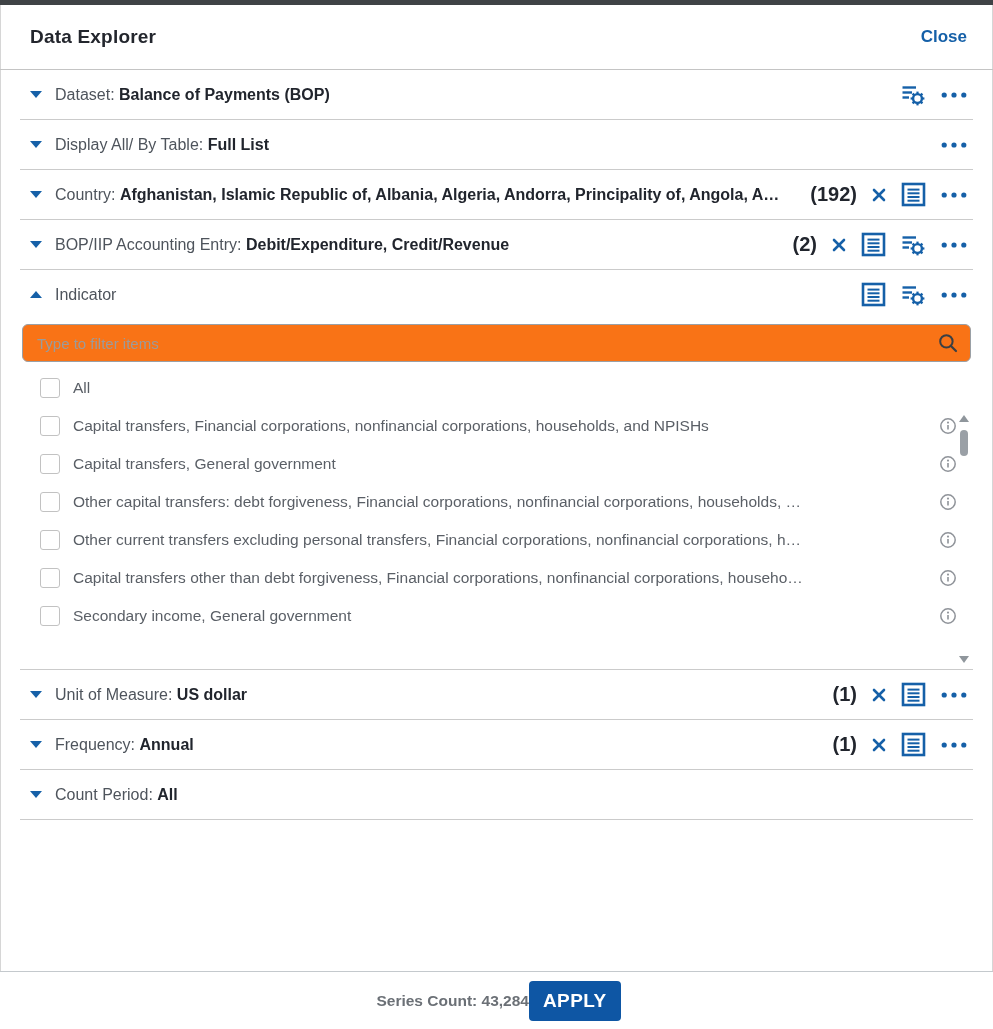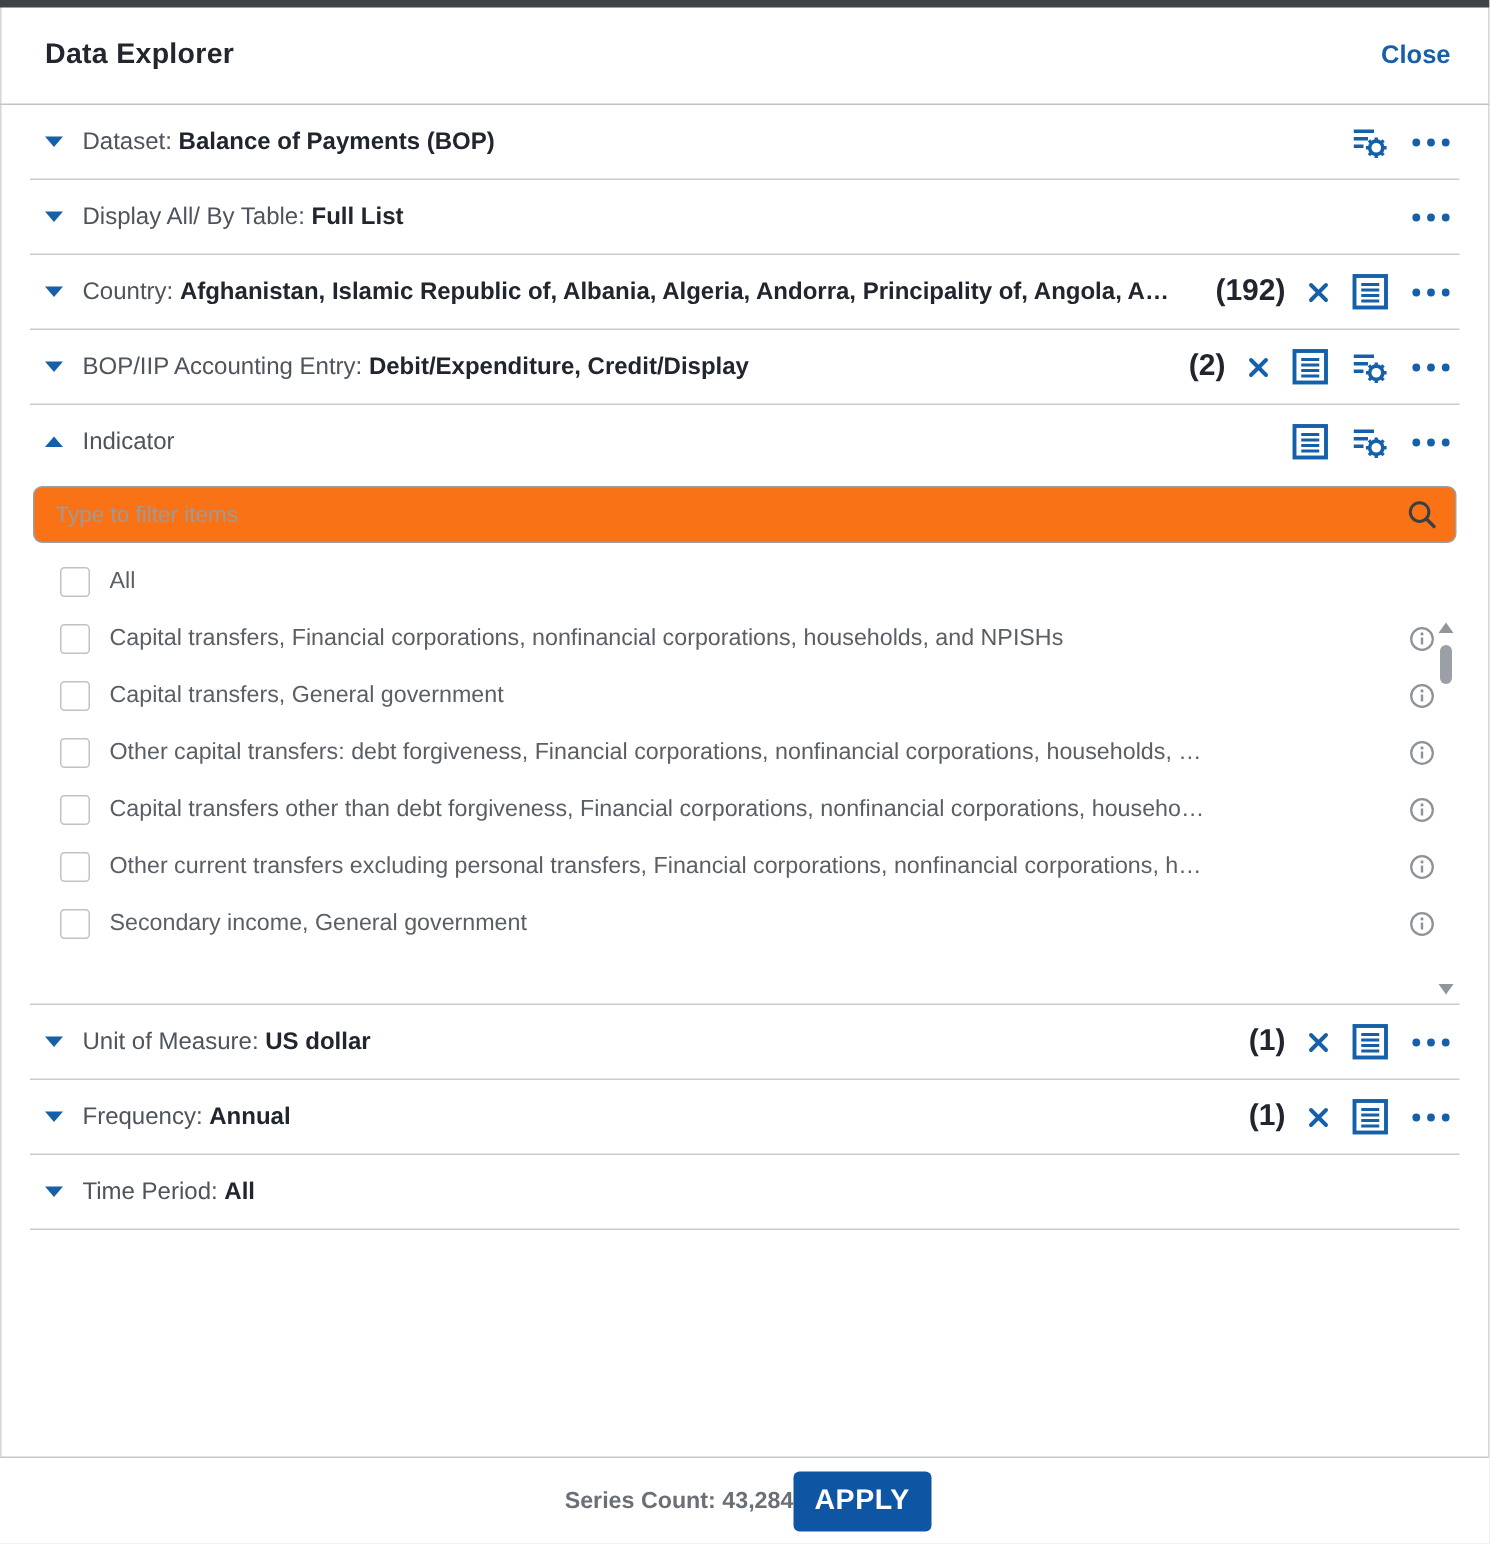--- a/index.html
+++ b/index.html
@@ -151,21 +151,21 @@
   </svg>
 </span>
   </div>
 </div>
 <div class="rowline"></div>
 
 <div class="frow">
   <span class="caret"></span>
   <div class="ftext">
     <span>BOP/IIP Accounting Entry:</span>
-    <span class="fvalue">Debit/Expenditure, Credit/Display</span>
+    <span class="fvalue">Debit/Expenditure, Credit/Revenue</span>
   </div>
   <div class="ficons">
     <span class="fcount">(2)</span>
     <span class="icon-btn ic-clear">
   <svg width="14" height="14" viewBox="0 0 14 14">
     <line x1="2" y1="2" x2="12" y2="12" stroke="#1560a8" stroke-width="2.6" stroke-linecap="round"></line>
     <line x1="12" y1="2" x2="2" y2="12" stroke="#1560a8" stroke-width="2.6" stroke-linecap="round"></line>
   </svg>
 </span>
     <span class="icon-btn ic-list">
@@ -298,32 +298,32 @@
     <span class="info-ic ic-info">
   <svg width="18" height="18" viewBox="0 0 18 18">
     <circle cx="9" cy="9" r="7.2" fill="none" stroke="#8f9399" stroke-width="1.5"></circle>
     <circle cx="9" cy="5.6" r="1.05" fill="#8f9399"></circle>
     <line x1="9" y1="8" x2="9" y2="12.6" stroke="#8f9399" stroke-width="1.6"></line>
   </svg>
 </span>
   </div>
   <div class="ind-item">
     <span class="cbx"></span>
+    <span class="ind-label">Other current transfers excluding personal transfers, Financial corporations, nonfinancial corporations, h…</span>
+    <span class="info-ic ic-info">
+  <svg width="18" height="18" viewBox="0 0 18 18">
+    <circle cx="9" cy="9" r="7.2" fill="none" stroke="#8f9399" stroke-width="1.5"></circle>
+    <circle cx="9" cy="5.6" r="1.05" fill="#8f9399"></circle>
+    <line x1="9" y1="8" x2="9" y2="12.6" stroke="#8f9399" stroke-width="1.6"></line>
+  </svg>
+</span>
+  </div>
+  <div class="ind-item">
+    <span class="cbx"></span>
     <span class="ind-label">Capital transfers other than debt forgiveness, Financial corporations, nonfinancial corporations, househo…</span>
-    <span class="info-ic ic-info">
-  <svg width="18" height="18" viewBox="0 0 18 18">
-    <circle cx="9" cy="9" r="7.2" fill="none" stroke="#8f9399" stroke-width="1.5"></circle>
-    <circle cx="9" cy="5.6" r="1.05" fill="#8f9399"></circle>
-    <line x1="9" y1="8" x2="9" y2="12.6" stroke="#8f9399" stroke-width="1.6"></line>
-  </svg>
-</span>
-  </div>
-  <div class="ind-item">
-    <span class="cbx"></span>
-    <span class="ind-label">Other current transfers excluding personal transfers, Financial corporations, nonfinancial corporations, h…</span>
     <span class="info-ic ic-info">
   <svg width="18" height="18" viewBox="0 0 18 18">
     <circle cx="9" cy="9" r="7.2" fill="none" stroke="#8f9399" stroke-width="1.5"></circle>
     <circle cx="9" cy="5.6" r="1.05" fill="#8f9399"></circle>
     <line x1="9" y1="8" x2="9" y2="12.6" stroke="#8f9399" stroke-width="1.6"></line>
   </svg>
 </span>
   </div>
   <div class="ind-item">
     <span class="cbx"></span>
@@ -408,21 +408,21 @@
     <circle cx="22.8" cy="3" r="2.6" fill="#1560a8"></circle>
   </svg>
 </span>
   </div>
 </div>
 <div class="rowline"></div>
 
 <div class="frow">
   <span class="caret"></span>
   <div class="ftext">
-    <span>Time Period:</span>
+    <span>Count Period:</span>
     <span class="fvalue">All</span>
   </div>
 </div>
 <div class="rowline"></div>
 
 <div class="gap-area"></div>
 
 <div class="footer">
   <div class="series">
     <span>Series Count:</span>

